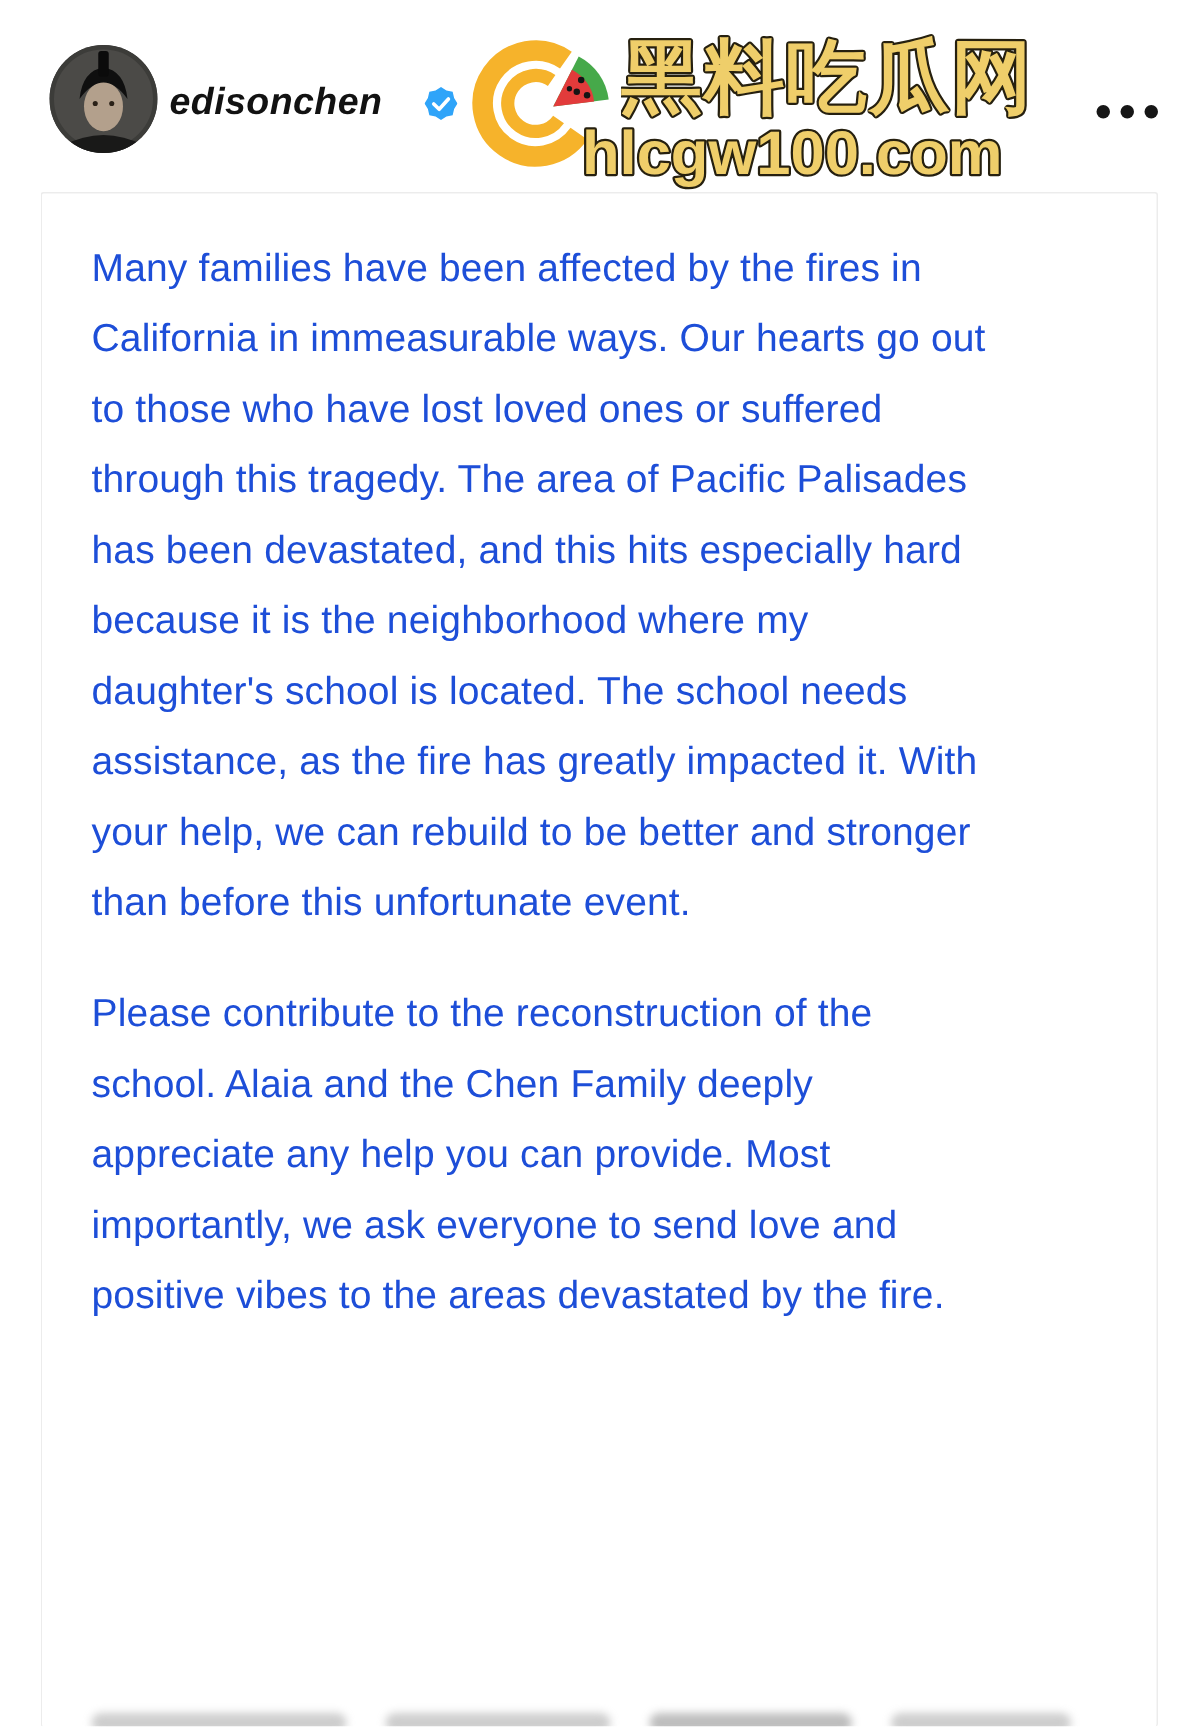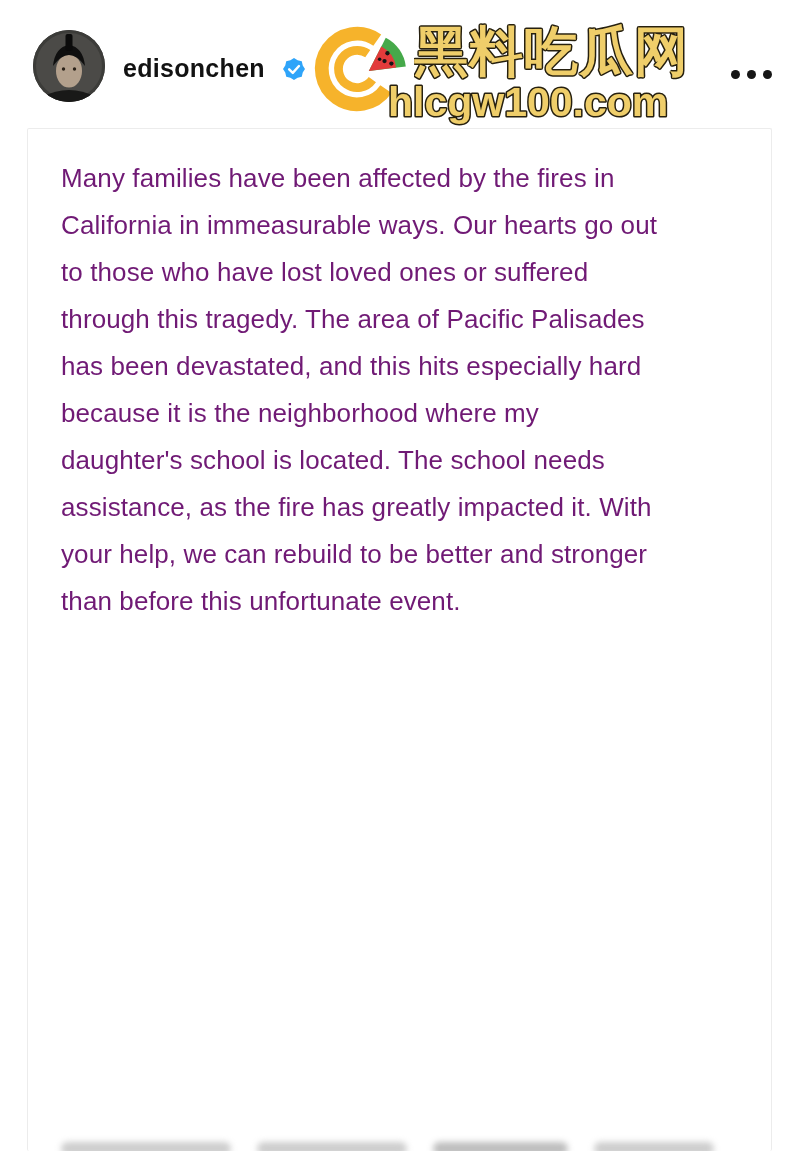--- a/index.html
+++ b/index.html
@@ -8,22 +8,22 @@
     background:#ffffff;font-family:"Liberation Sans",sans-serif;
   }
   
   .header{position:absolute;left:0;top:0;width:800px;height:128px;background:#fff;}
   .avatar{
     position:absolute;left:33px;top:30px;width:72px;height:72px;border-radius:50%;
     overflow:hidden;background:#3f3e3c;cursor:pointer;
   }
   .avatar svg{display:block;width:72px;height:72px;}
   .username{
-    position:absolute;left:123px;top:54px;font-size:25px;font-weight:700;
-    color:#121212;letter-spacing:.3px;cursor:pointer;
+    position:absolute;left:113px;top:54px;font-size:25px;font-weight:700;
+    color:#121212;letter-spacing:.3px;cursor:pointer;font-style:italic;
   }
   .badge{position:absolute;left:283px;top:58px;width:22px;height:22px;}
   .more{
     position:absolute;left:731px;top:62px;width:50px;height:24px;
     display:flex;align-items:center;gap:7px;cursor:pointer;
   }
   .dot{width:9px;height:9px;border-radius:50%;background:#161616;}
   
   .watermark{position:absolute;left:312px;top:12px;width:390px;height:114px;z-index:6;pointer-events:none;}
   .wm-icon{position:absolute;left:0;top:6px;width:98px;height:98px;}
@@ -32,21 +32,21 @@
   
   .card{
     position:absolute;left:27px;top:128px;width:745px;height:1023px;
     box-sizing:border-box;background:#fff;
     border:1px solid #ececec;border-bottom:none;border-radius:2px;
     padding:26px 26px 0 33px;overflow:hidden;
   }
   .para{
     margin:0 0 27px 0;
     font-size:26px;line-height:47px;letter-spacing:.1px;
-    color:#701a75;white-space:pre;
+    color:#1d4ed8;white-space:pre;
   }
   .cutoff{
     position:absolute;left:33px;bottom:-6px;height:20px;width:680px;
     display:flex;gap:26px;filter:blur(3px);opacity:.5;
   }
   .smudge{height:13px;margin-top:5px;border-radius:7px;background:#9c9c9c;}
   .s1{width:170px;}.s2{width:150px;}.s3{width:135px;background:#7d7d7d;}.s4{width:120px;}
 </style>
 </head>
 <body>
@@ -110,20 +110,25 @@
   <p class="para">Many families have been affected by the fires in
 California in immeasurable ways. Our hearts go out
 to those who have lost loved ones or suffered
 through this tragedy. The area of Pacific Palisades
 has been devastated, and this hits especially hard
 because it is the neighborhood where my
 daughter's school is located. The school needs
 assistance, as the fire has greatly impacted it. With
 your help, we can rebuild to be better and stronger
 than before this unfortunate event.</p>
+  <p class="para">Please contribute to the reconstruction of the
+school. Alaia and the Chen Family deeply
+appreciate any help you can provide. Most
+importantly, we ask everyone to send love and
+positive vibes to the areas devastated by the fire.</p>
 
   <div class="cutoff">
     <span class="smudge s1"></span>
     <span class="smudge s2"></span>
     <span class="smudge s3"></span>
     <span class="smudge s4"></span>
   </div>
 </main>
 
 </body></html>

